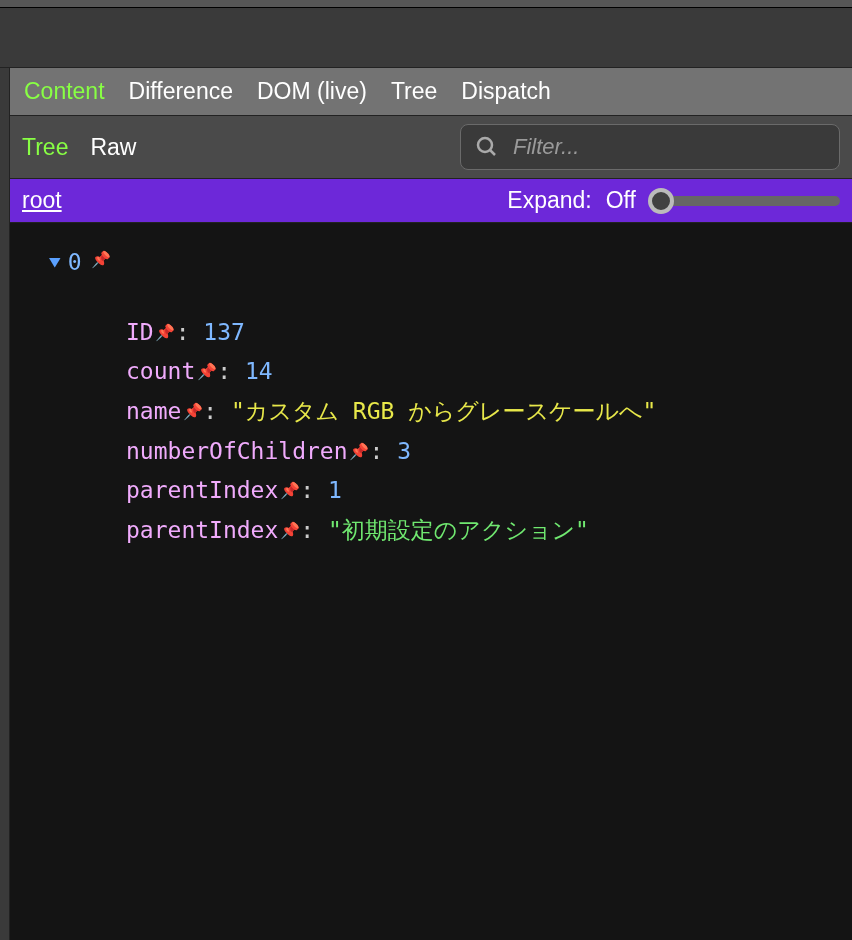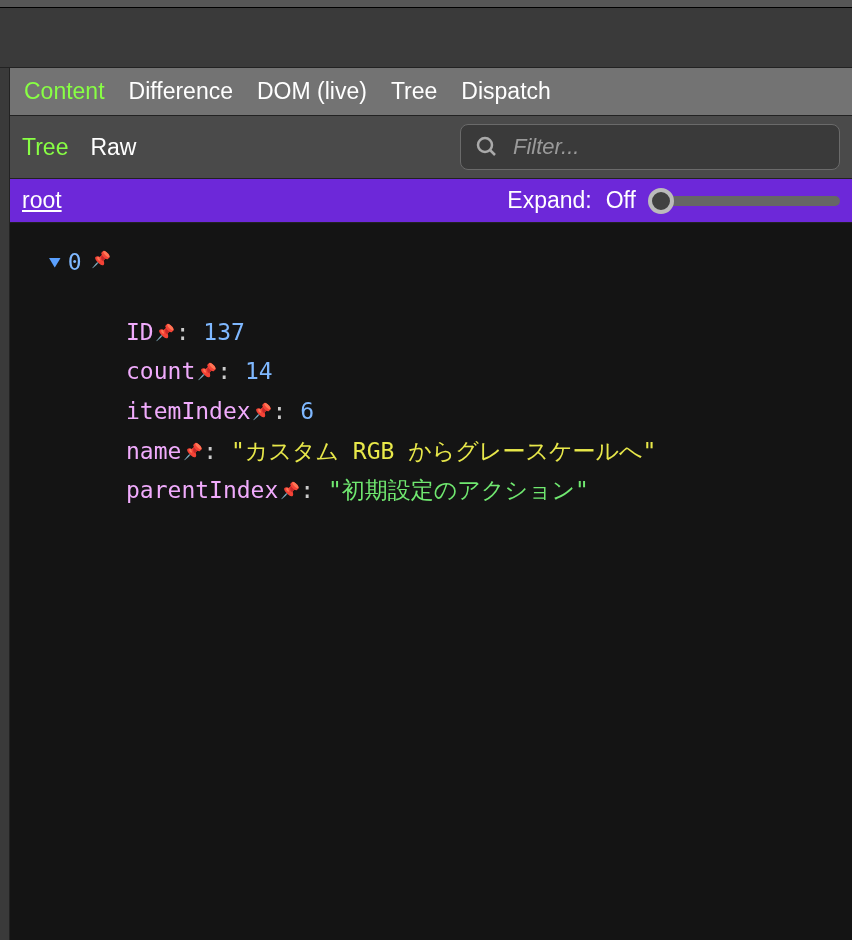--- a/index.html
+++ b/index.html
@@ -121,20 +121,21 @@
 
     <div class="tree-view">
       <div class="tree-root">
         <span class="disclosure">▼</span>
         <span class="index">0</span>
         <span class="pin">📌</span>
       </div>
       <div class="entries" id="entries-container">
           <div class="entry"><span class="key">ID</span><span class="pin">📌</span><span class="colon">: </span><span class="num">137</span></div>
           <div class="entry"><span class="key">count</span><span class="pin">📌</span><span class="colon">: </span><span class="num">14</span></div>
-          <div class="entry"><span class="key">itemIndex</span><span class="pin">📌</span><span class="colon">: </span><span class="num">6</span></div>
           <div class="entry"><span class="key">name</span><span class="pin">📌</span><span class="colon">: </span><span class="str">"カスタム RGB からグレースケールへ"</span></div>
+          <div class="entry"><span class="key">numberOfChildren</span><span class="pin">📌</span><span class="colon">: </span><span class="num">3</span></div>
+          <div class="entry"><span class="key">parentIndex</span><span class="pin">📌</span><span class="colon">: </span><span class="num">1</span></div>
           <div class="entry"><span class="key">parentIndex</span><span class="pin">📌</span><span class="colon">: </span><span class="str alt">"初期設定のアクション"</span></div>
         </div>
     </div>
 
   </div>
 </div>
 
 </body></html>

